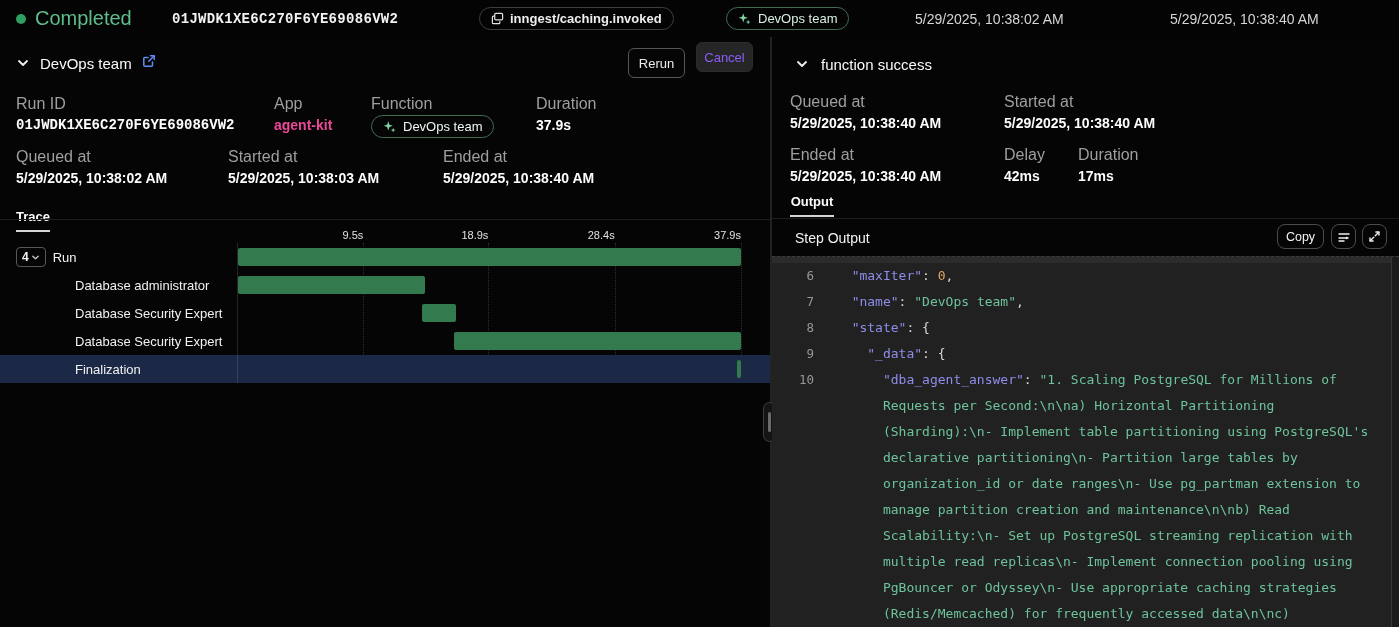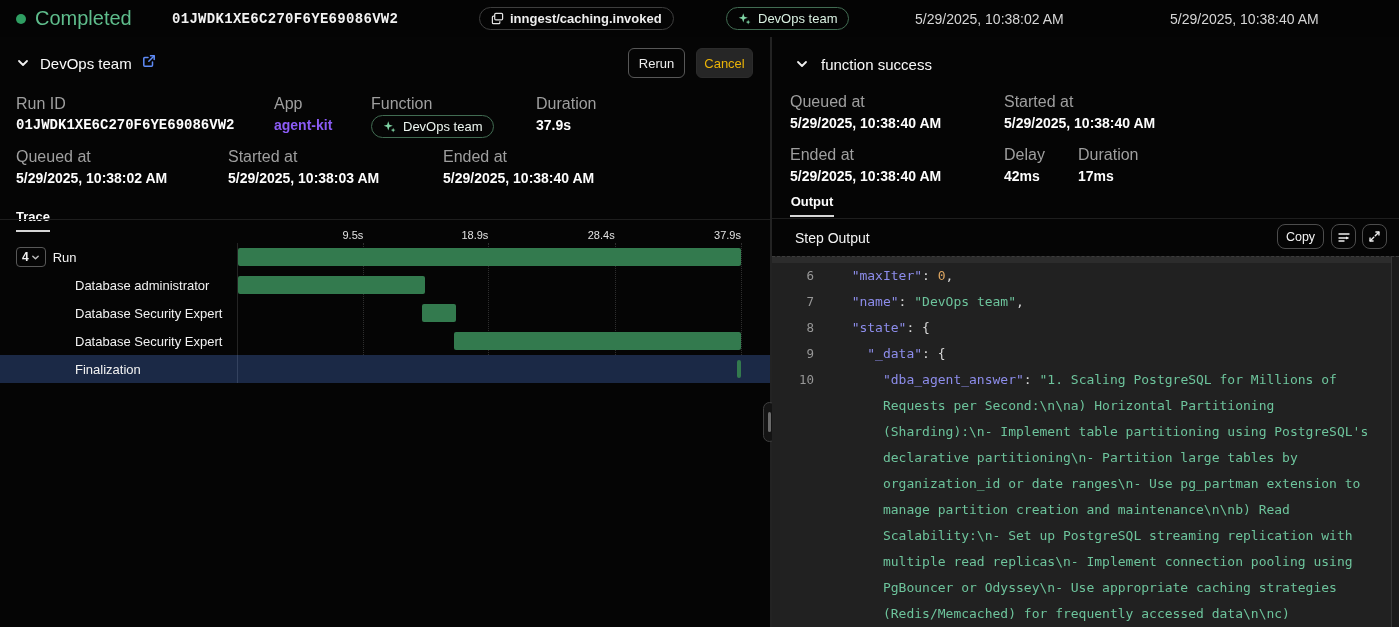--- a/index.html
+++ b/index.html
@@ -31,25 +31,25 @@
 
   .chev { display:inline-flex; }
   .label { color:#9f9f9f; font-size:16px; }
   .value { color:#fdfdfd; font-size:14px; font-weight:bold; margin-top:4px; }
 
   
   .lp-header-title { position:absolute; top:11px; left:16px; height:30px; display:flex; align-items:center; gap:10px; }
   .panel-title { font-size:15px; color:#fafafa; }
   .btn { display:flex; align-items:center; justify-content:center; border-radius:6px; font-size:13px; cursor:pointer; }
   #rerun-btn { position:absolute; top:11px; left:628px; width:57px; height:30px; border:1px solid #575757; color:#ececec; background:transparent; }
-  #cancel-btn { position:absolute; top:11px; left:696px; width:57px; height:30px; background:#262626; color:#eab308; border:1px solid #2c2c2c; }
+  #cancel-btn { position:absolute; top:5px; left:696px; width:57px; height:30px; background:#262626; color:#8b5cf6; border:1px solid #2c2c2c; }
 
   .fld { position:absolute; }
   .badge-fn { display:inline-flex; align-items:center; gap:6px; height:23px; padding:0 11px; margin-top:2px; border-radius:12px; border:1px solid #416c52; color:#eef7f1; font-size:13px; }
-  .link { color:#8b5cf6; font-weight:bold; }
+  .link { color:#ec4899; font-weight:bold; }
 
   .tab { position:absolute; font-size:13px; font-weight:bold; color:#fcfcfc; }
   .tab .underline { height:2px; background:#d6d6d6; margin-top:6px; }
   .panel-rule { position:absolute; left:0; width:100%; height:1px; background:#1e1e1e; }
 
   
   #timeline-axis { position:absolute; top:187px; left:237px; width:504px; height:18px; }
   .tick-label { position:absolute; bottom:1px; transform:translateX(-100%); font-size:11px; color:#e2e2e2; white-space:nowrap; }
   #timeline-body { position:absolute; top:206px; left:0; width:770px; height:140px; }
   #gridlines { position:absolute; top:0; left:237px; width:504px; height:100%; pointer-events:none; }

